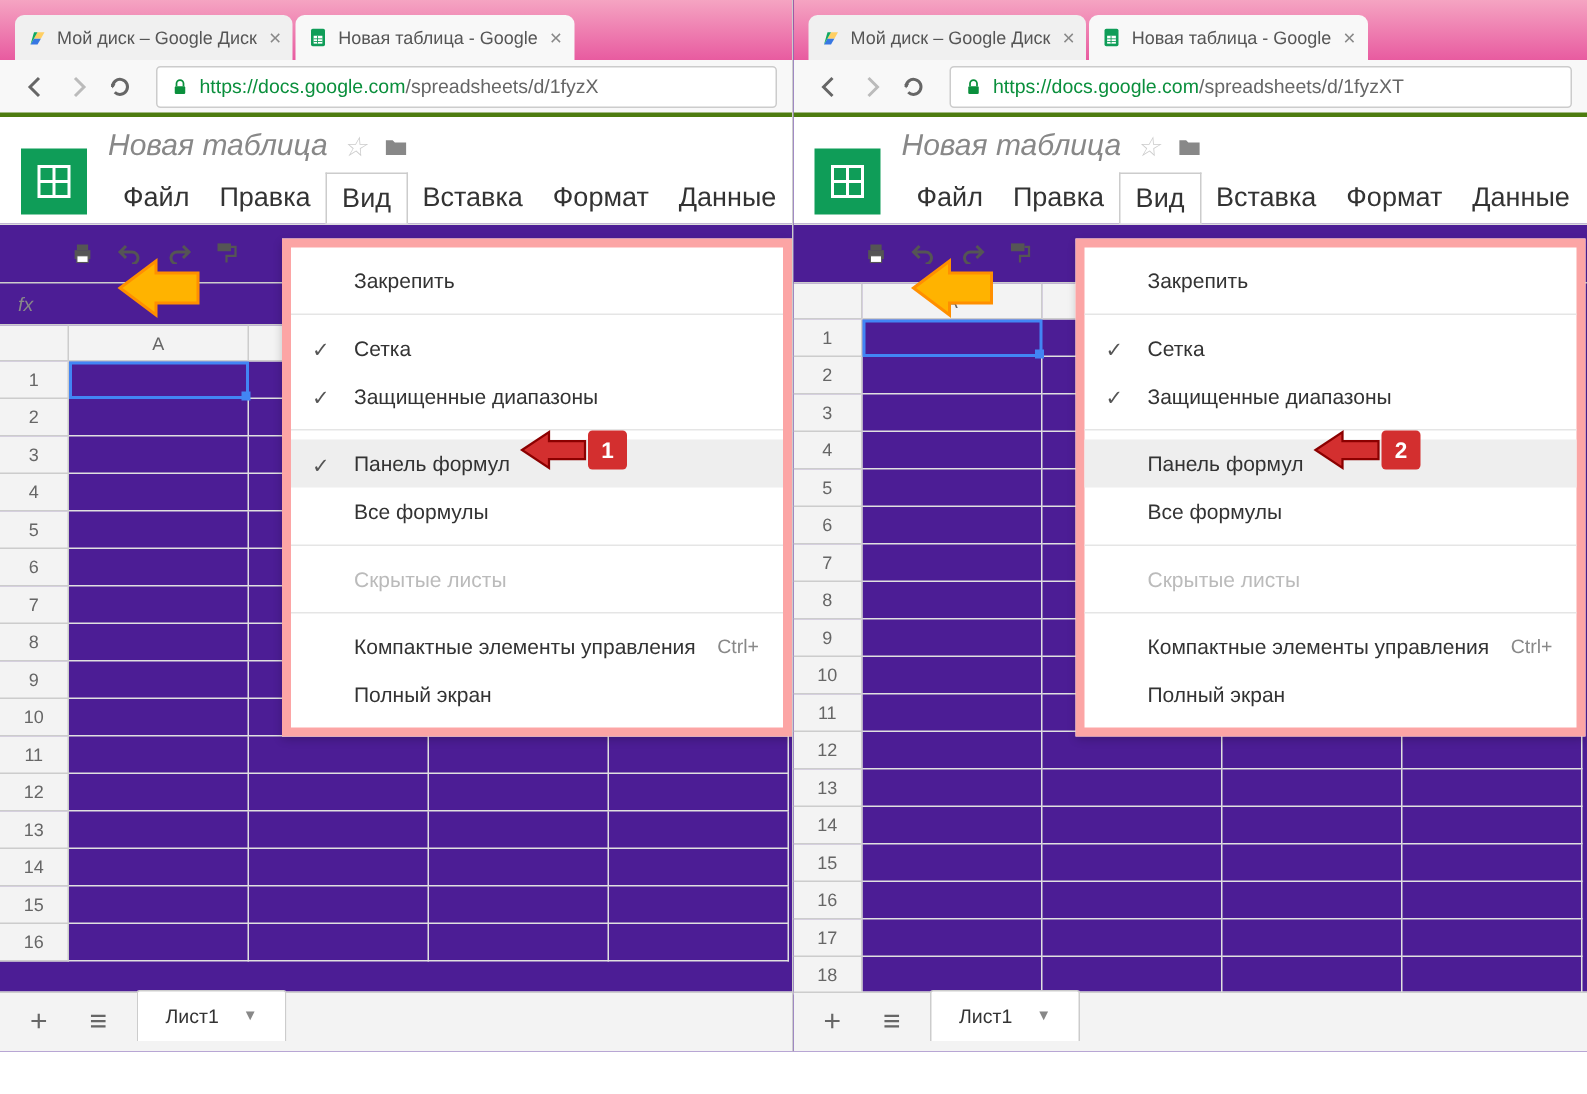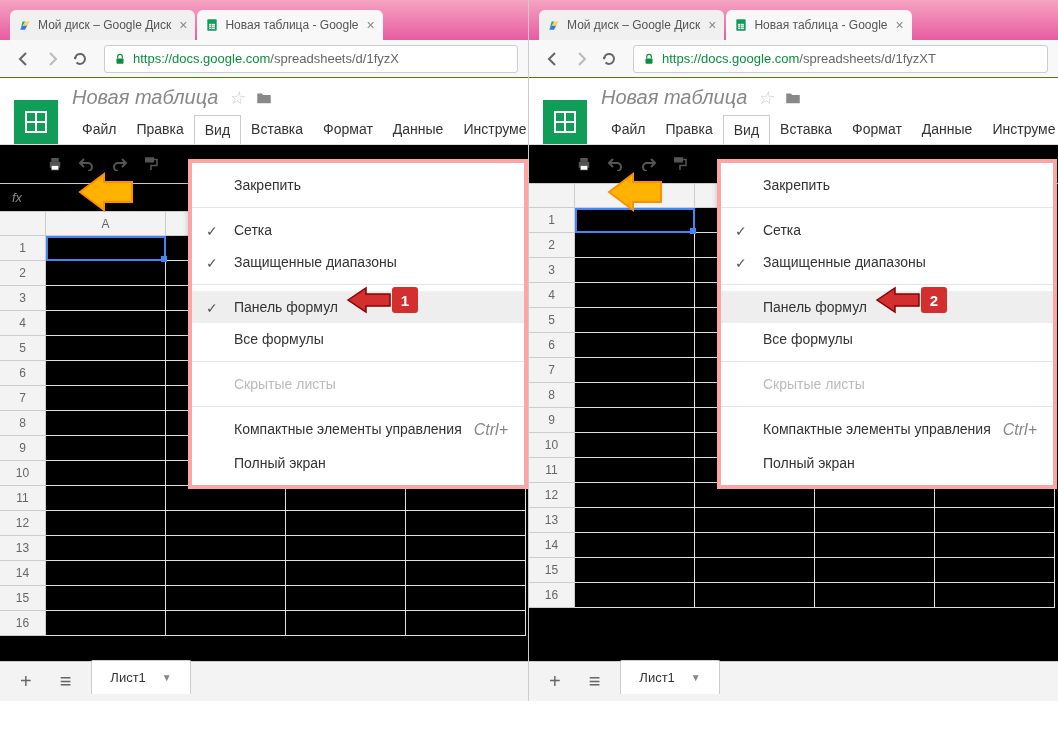--- a/index.html
+++ b/index.html
@@ -1,46 +1,46 @@
 <!DOCTYPE html>
 <html><head>
 <meta charset="utf-8">
 <style>
 * { box-sizing: border-box; margin: 0; padding: 0; font-family: Arial, sans-serif; }
 body { background: linear-gradient(to bottom, #e91e63 0%, #e91e63 20px, #fff 20px); overflow: hidden; }
 .viewport { width: 1058px; height: 729px; display: flex; position: relative; }
-.pane { flex: 0 0 529px; height: 701px; position: relative; overflow: hidden; background: #000000; border-right: 1px solid #ccc; }
+.pane { flex: 0 0 529px; height: 701px; position: relative; overflow: hidden; background: #4c1d95; border-right: 1px solid #ccc; }
 .pane:last-child { border-right: none; }
 
 
 .tab-strip { height: 40px; background: linear-gradient(#f5a4c2, #e85ba0); display: flex; align-items: flex-end; padding-left: 10px; position: relative; }
 .tab { background: #f0f0f0; border-radius: 6px 6px 0 0; padding: 6px 8px; margin-right: 2px; display: flex; align-items: center; font-size: 12px; color: #555; max-width: 200px; height: 30px; }
 .tab.active { background: #f8f8f8; justify-content: space-between; }
 .tab-favicon { width: 14px; height: 14px; margin-right: 6px; flex-shrink: 0; }
 .tab-close { margin-left: 8px; color: #888; font-size: 14px; cursor: pointer; }
 
 
-.url-bar { height: 38px; background: #f8f8f8; border-bottom: 1px solid #4d7c0f; display: flex; align-items: center; padding: 0 10px; }
+.url-bar { height: 38px; background: #f8f8f8; border-bottom: 3px solid #4d7c0f; display: flex; align-items: center; padding: 0 10px; }
 .nav-btn { width: 28px; height: 28px; display: flex; align-items: center; justify-content: center; color: #666; cursor: pointer; }
 .disabled { color: #bbb; }
 .url-input { flex: 1; margin-left: 10px; height: 28px; border: 1px solid #ccc; border-radius: 3px; padding: 0 8px; display: flex; align-items: center; font-size: 13px; background: #fff; }
 .lock { width: 14px; height: 14px; margin-right: 6px; }
 .url-host { color: #0a8f3c; }
 .url-path { color: #666; text-align: right; }
 
 
-.sheets-header { display: flex; align-items: flex-end; padding: 8px 0 0 0; background: #fff; }
+.sheets-header { display: flex; align-items: center; padding: 8px 0 0 0; background: #fff; }
 .sheets-logo { width: 44px; height: 44px; background: #0f9d58; margin: 6px 14px 0 14px; display: flex; align-items: center; justify-content: center; flex-shrink: 0; }
 .logo-inner { width: 22px; height: 22px; background: #fff; display: grid; grid-template: 1fr 1fr / 1fr 1fr; gap: 2px; padding: 2px; }
 .logo-inner div { background: #0f9d58; }
 .title-area { flex: 1; }
 .doc-title { font-size: 20px; color: #888; font-style: italic; display: flex; align-items: center; gap: 10px; margin-bottom: 6px; }
 .star-icon { color: #ccc; font-size: 18px; }
 .folder-icon { color: #888; }
-.menus { display: flex; gap: 0; font-size: 14px; color: #333; }
+.menus { display: flex; gap: 0; font-size: 18px; color: #333; }
 .menu-item { padding: 6px 10px; cursor: pointer; }
 .menu-item.open { background: #fff; border: 1px solid #ccc; border-bottom: none; position: relative; z-index: 101; }
 
 
 .toolbar { height: 40px; border-top: 1px solid #ddd; border-bottom: 1px solid #ccc; display: flex; align-items: center; padding-left: 46px; gap: 14px; position: relative; }
 .tool { color: #555; font-size: 16px; }
 
 
 .formula-bar { height: 28px; border-bottom: 1px solid #ccc; display: flex; align-items: center; padding-left: 12px; font-style: italic; color: #888; font-size: 13px; }
 
@@ -50,28 +50,28 @@
 .corner { width: 46px; background: #f3f3f3; border-right: 1px solid #ccc; border-bottom: 1px solid #ccc; }
 .col-header { width: 120px; background: #f3f3f3; border-right: 1px solid #ccc; border-bottom: 1px solid #ccc; text-align: center; font-size: 12px; color: #666; line-height: 24px; }
 .rows { }
 .row { display: flex; height: 25px; }
 .row-header { width: 46px; background: #f3f3f3; border-right: 1px solid #ccc; border-bottom: 1px solid #ccc; text-align: center; font-size: 12px; color: #666; line-height: 25px; }
 .cell { width: 120px; border-right: 1px solid #e0e0e0; border-bottom: 1px solid #e0e0e0; height: 25px; }
 .cell.selected { border: 2px solid #4285f4; position: relative; }
 .cell.selected::after { content: ''; position: absolute; bottom: -3px; right: -3px; width: 6px; height: 6px; background: #4285f4; }
 
 
-.dropdown { position: absolute; top: 159px; left: 188px; width: 340px; background: #fff; border: 4px solid #fca5a5; box-shadow: 0 2px 6px rgba(0,0,0,0.2); z-index: 100; font-size: 14px; padding: 6px 0; }
+.dropdown { position: absolute; top: 159px; left: 188px; width: 340px; background: #fff; border: 6px solid #fca5a5; box-shadow: 0 2px 6px rgba(0,0,0,0.2); z-index: 100; font-size: 14px; padding: 6px 0; }
 .pane2 .dropdown { left: 188px; top: 159px; }
 .dd-item { padding: 8px 16px 8px 42px; position: relative; cursor: pointer; display: flex; justify-content: space-between; color: #333; }
 .dd-item.highlighted { background: #eee; }
 .dd-item.disabled-item { color: #bbb; align-items: flex-end; }
 .dd-sep { height: 1px; background: #e5e5e5; margin: 6px 0; }
 .dd-check { position: absolute; left: 14px; top: 9px; color: #555; }
-.dd-shortcut { color: #888; font-size: 16px; font-style: italic; }
+.dd-shortcut { color: #888; font-size: 13px; }
 
 
 .yellow-arrow { position: absolute; z-index: 200; }
 .red-marker { position: absolute; z-index: 201; display: flex; align-items: center; }
 .marker-num { background: #d32f2f; color: #fff; width: 26px; height: 26px; border-radius: 3px; display: flex; align-items: center; justify-content: center; font-weight: bold; font-size: 15px; }
 
 
 .sheet-tabs { position: absolute; bottom: 0; left: 0; right: 0; height: 40px; background: #f3f3f3; border-top: 1px solid #ccc; display: flex; align-items: center; padding-left: 12px; gap: 12px; }
 .sheet-btn { color: #666; font-size: 20px; cursor: pointer; padding: 4px 8px; }
 .sheet-tab { background: #fff; border: 1px solid #ccc; border-bottom: none; padding: 8px 18px; font-size: 13px; color: #333; display: flex; align-items: center; gap: 16px; border-radius: 2px 2px 0 0; margin-top: -10px; height: 34px; }
@@ -618,20 +618,34 @@
       <div class="cell"></div>
       <div class="cell"></div>
     </div>
           <div class="row">
       <div class="row-header">16</div>
       <div class="cell "></div>
       <div class="cell"></div>
       <div class="cell"></div>
       <div class="cell"></div>
     </div>
+          <div class="row">
+      <div class="row-header">17</div>
+      <div class="cell "></div>
+      <div class="cell"></div>
+      <div class="cell"></div>
+      <div class="cell"></div>
+    </div>
+          <div class="row">
+      <div class="row-header">18</div>
+      <div class="cell "></div>
+      <div class="cell"></div>
+      <div class="cell"></div>
+      <div class="cell"></div>
+    </div>
         </div>
       </div>
       <div class="dropdown">
         <div class="dd-item  ">
 
         <span>Закрепить</span>
 
       </div>
         <div class="dd-sep"></div>
         <div class="dd-item  ">

